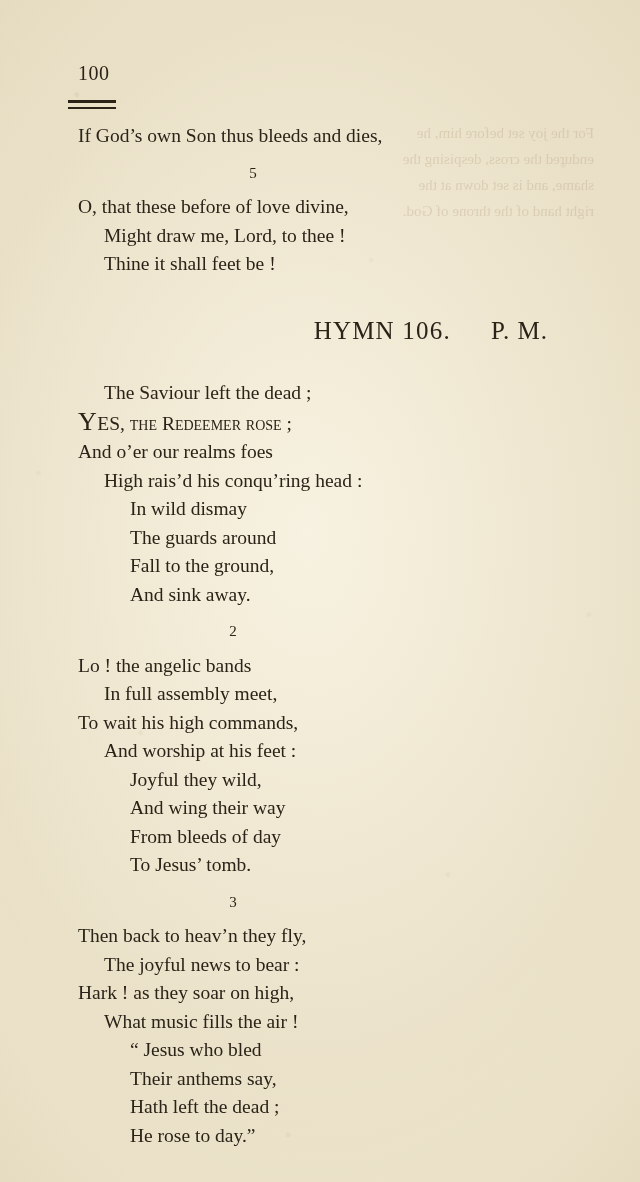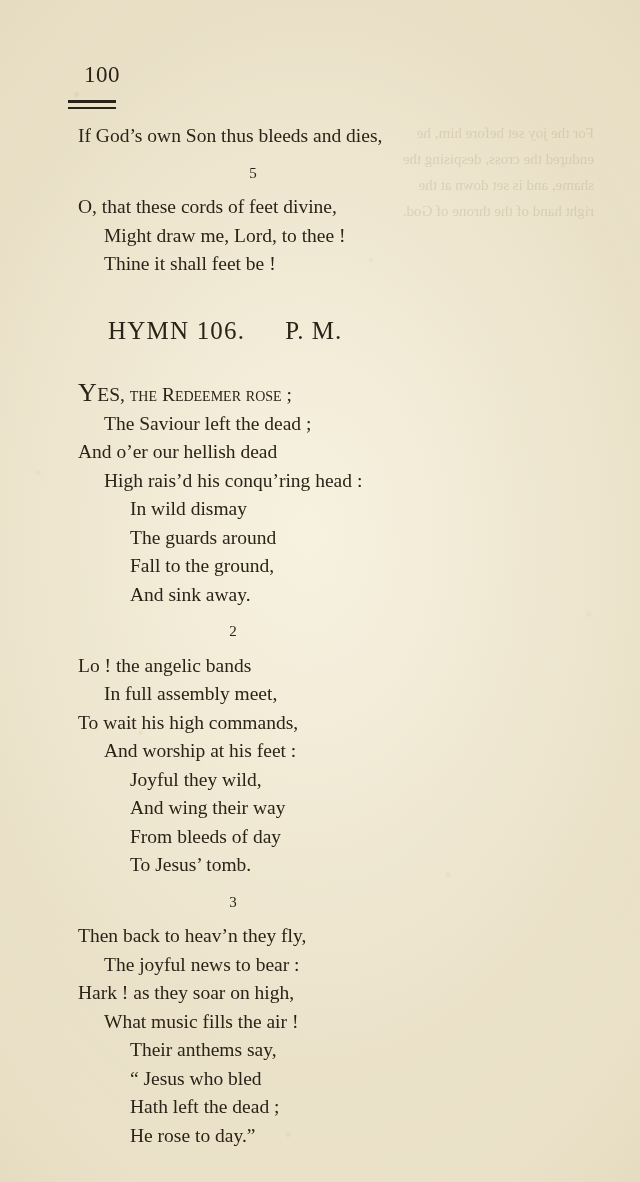--- a/index.html
+++ b/index.html
@@ -53,23 +53,23 @@
     font-family: "Liberation Serif", serif;
   }
   .content {
     position: absolute;
     left: 0; top: 0;
     width: 640px;
     height: 1182px;
   }
   .folio {
     position: absolute;
-    left: 84px;
+    left: 78px;
     top: 62px;
-    font-size: 23px;
+    font-size: 20px;
     letter-spacing: 0.5px;
   }
   .rule {
     position: absolute;
     left: 68px;
     top: 100px;
     width: 48px;
     height: 0;
     border-top: 3px solid #2b2318;
     border-bottom: 2px solid #2b2318;
@@ -90,21 +90,21 @@
   .i1 { padding-left: 26px; }
   .i2 { padding-left: 52px; }
   .vnum {
     text-align: center;
     font-size: 15px;
     margin: 8px 0 6px 0;
     padding-right: 120px;
   }
   .vnum.wide { padding-right: 160px; }
   .hymn-head {
-    text-align: left;
+    text-align: right;
     font-size: 25px;
     letter-spacing: 1.2px;
     margin: 38px 0 34px 0;
     padding-left: 30px;
     font-weight: normal;
   }
   .hymn-head .meter { margin-left: 40px; letter-spacing: 1px; }
   .dropcap {
     font-size: 26px;
     letter-spacing: 0.5px;
@@ -130,33 +130,33 @@
 
   <div class="body">
 
     <div class="stanza">
       <span class="ln">If God’s own Son thus bleeds and dies,</span>
     </div>
 
     <div class="vnum">5</div>
 
     <div class="stanza">
-      <span class="ln">O, that these cords of feet divine,</span>
+      <span class="ln">O, that these before of love divine,</span>
       <span class="ln i1">Might draw me, Lord, to thee !</span>
       <span class="ln i1">Thine it shall feet be !</span>
     </div>
 
     <div class="hymn-head">
       <span>HYMN 106.</span><span class="meter">P. M.</span>
     </div>
 
     <div class="stanza">
+      <span class="ln i1">The Saviour left the dead ;</span>
       <span class="ln"><span class="dropcap">Y</span><span class="smallcaps">ES, the Redeemer rose ;</span></span>
-      <span class="ln i1">The Saviour left the dead ;</span>
-      <span class="ln">And o’er our hellish dead</span>
+      <span class="ln">And o’er our realms foes</span>
       <span class="ln i1">High rais’d his conqu’ring head :</span>
       <span class="ln i2">In wild dismay</span>
       <span class="ln i2">The guards around</span>
       <span class="ln i2">Fall to the ground,</span>
       <span class="ln i2">And sink away.</span>
     </div>
 
     <div class="vnum wide">2</div>
 
     <div class="stanza">
@@ -170,20 +170,20 @@
       <span class="ln i2">To Jesus’ tomb.</span>
     </div>
 
     <div class="vnum wide">3</div>
 
     <div class="stanza">
       <span class="ln">Then back to heav’n they fly,</span>
       <span class="ln i1">The joyful news to bear :</span>
       <span class="ln">Hark ! as they soar on high,</span>
       <span class="ln i1">What music fills the air !</span>
+      <span class="ln i2">“ Jesus who bled</span>
       <span class="ln i2">Their anthems say,</span>
-      <span class="ln i2">“ Jesus who bled</span>
       <span class="ln i2">Hath left the dead ;</span>
       <span class="ln i2">He rose to day.”</span>
     </div>
 
   </div>
 </div>
 
 </body></html>

